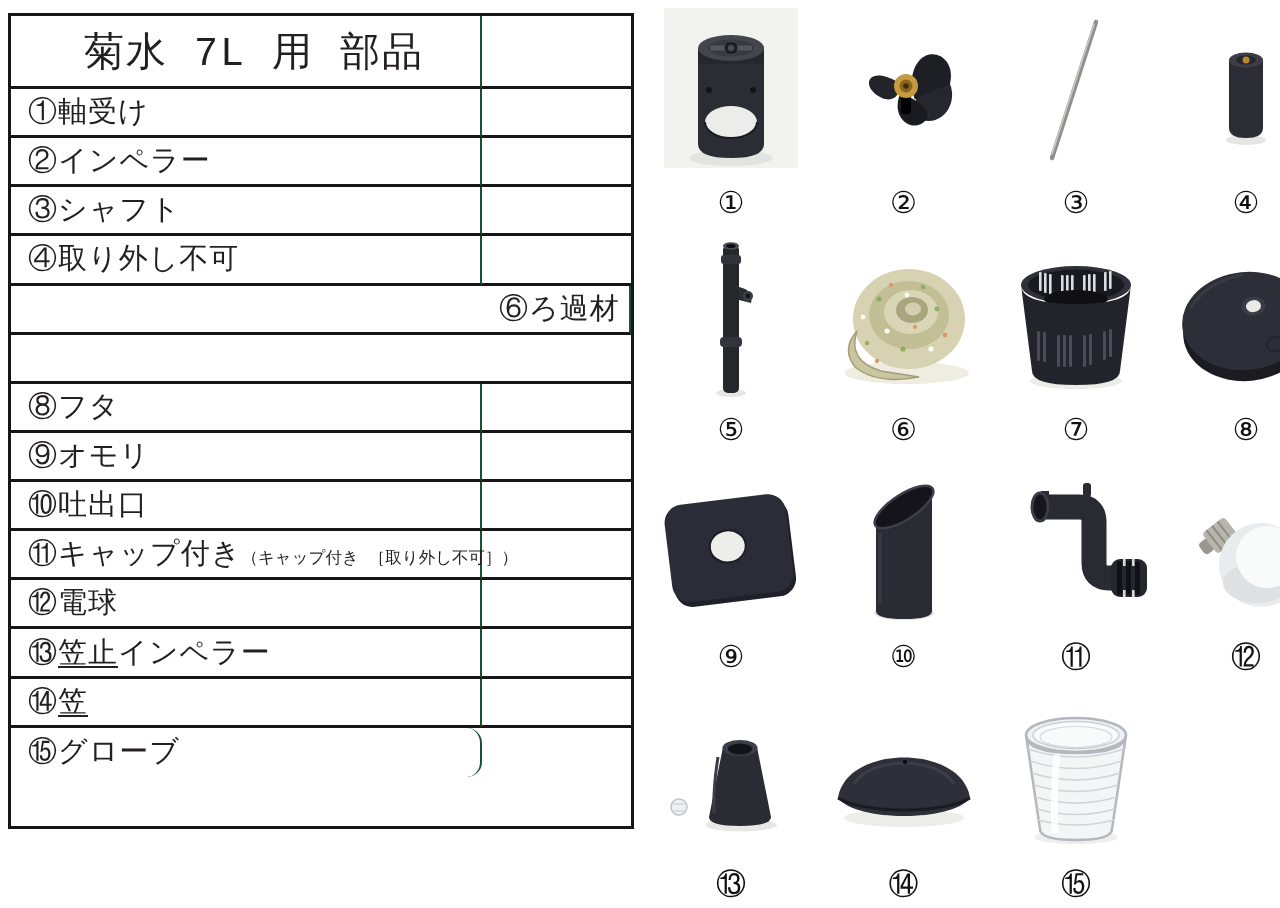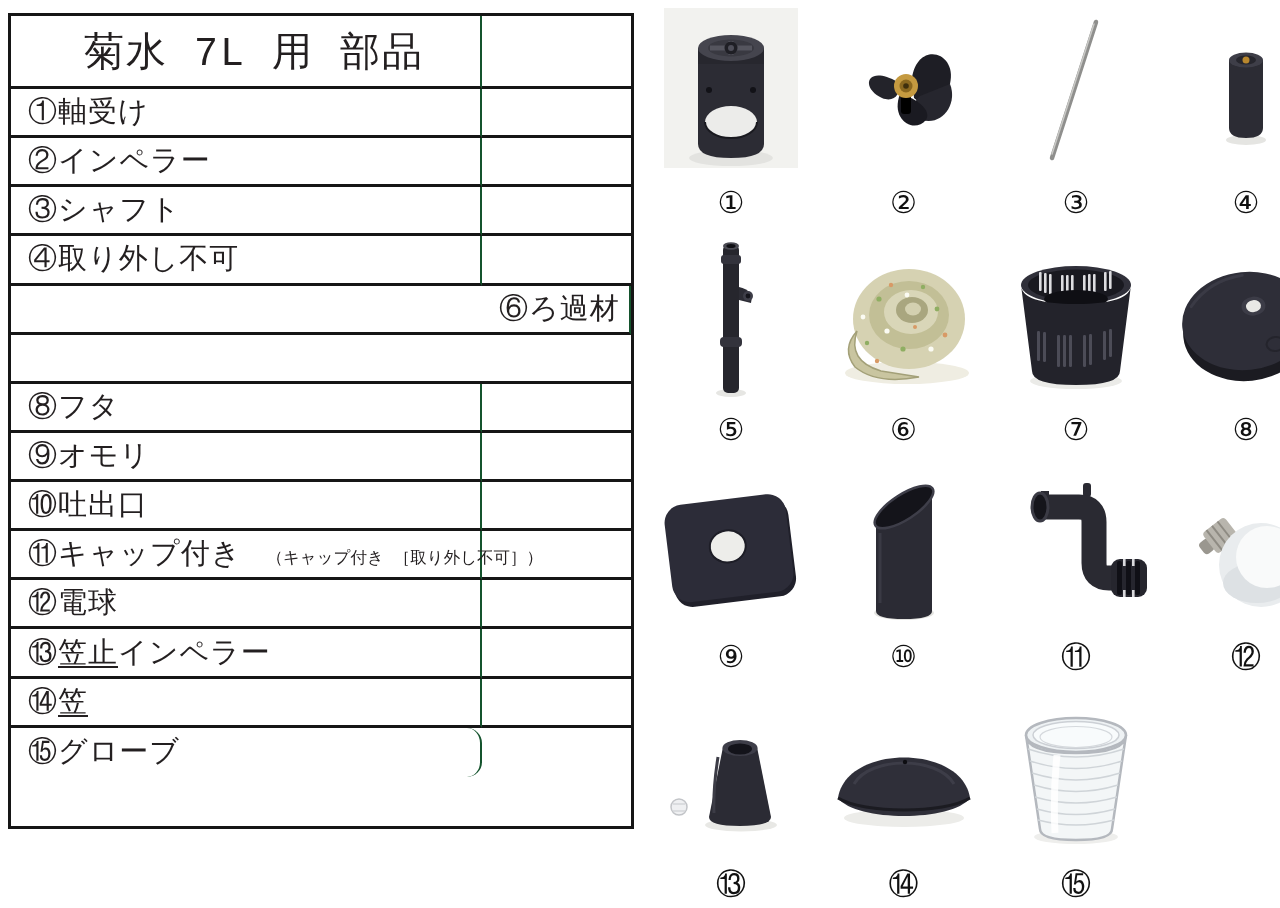--- a/index.html
+++ b/index.html
@@ -15,21 +15,21 @@
     grid-template-rows:73px repeat(15,1fr);
     background:#fff;
   }
   .cell{box-sizing:border-box;border-bottom:3px solid #161616;display:flex;align-items:center;}
   .cell.col1{border-right:2px solid #14532d;padding-left:17px;font-family:Liberation Mono, monospace;}
   .cell.lastrow{border-bottom:none;border-radius:15px;}
   .title-cell{justify-content:center;padding-left:0;}
   .title-text{font-size:40px;letter-spacing:2px;font-weight:500;}
   .row-text{font-size:29px;letter-spacing:1px;white-space:nowrap;}
   .row-text .u{text-decoration:underline;text-decoration-thickness:2px;text-underline-offset:4px;text-align:right;}
-  .row-note{font-size:16.5px;letter-spacing:0;margin-left:25px;}
+  .row-note{font-size:16.5px;letter-spacing:0;margin-left:0;}
   
   .parts-grid{
     position:absolute;left:646px;top:0;width:634px;height:908px;
     display:grid;grid-template-columns:repeat(4,1fr);grid-auto-rows:227px;
   }
   .gitem{display:flex;flex-direction:column;align-items:center;justify-content:flex-end;}
   .photo{flex:1;display:flex;align-items:center;justify-content:center;width:100%;}
   .photo svg{display:block;}
   .gnum{height:44px;font-size:30px;line-height:40px;text-align:center;color:#111;}
 </style>

